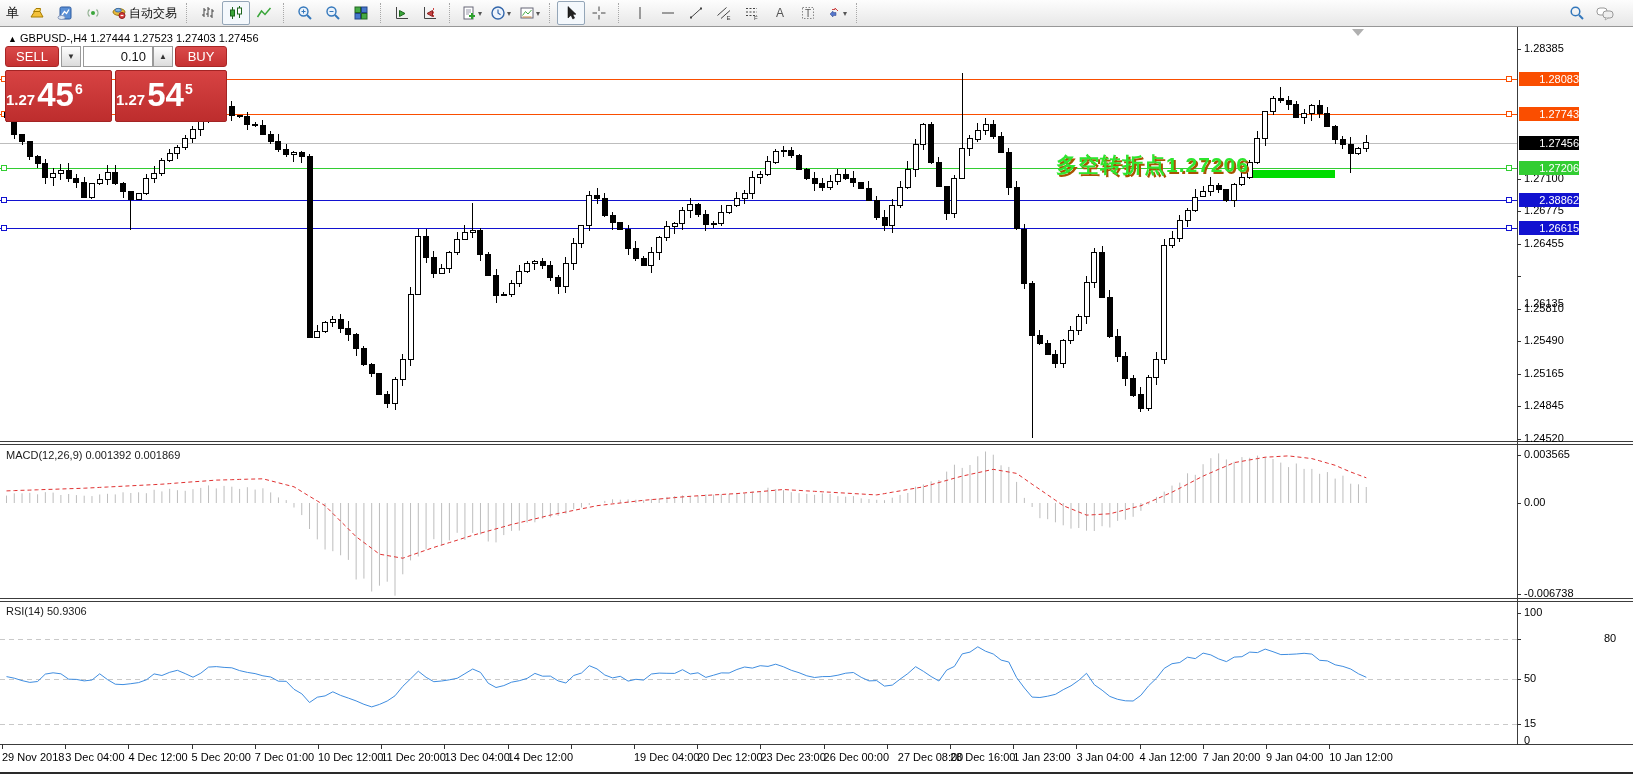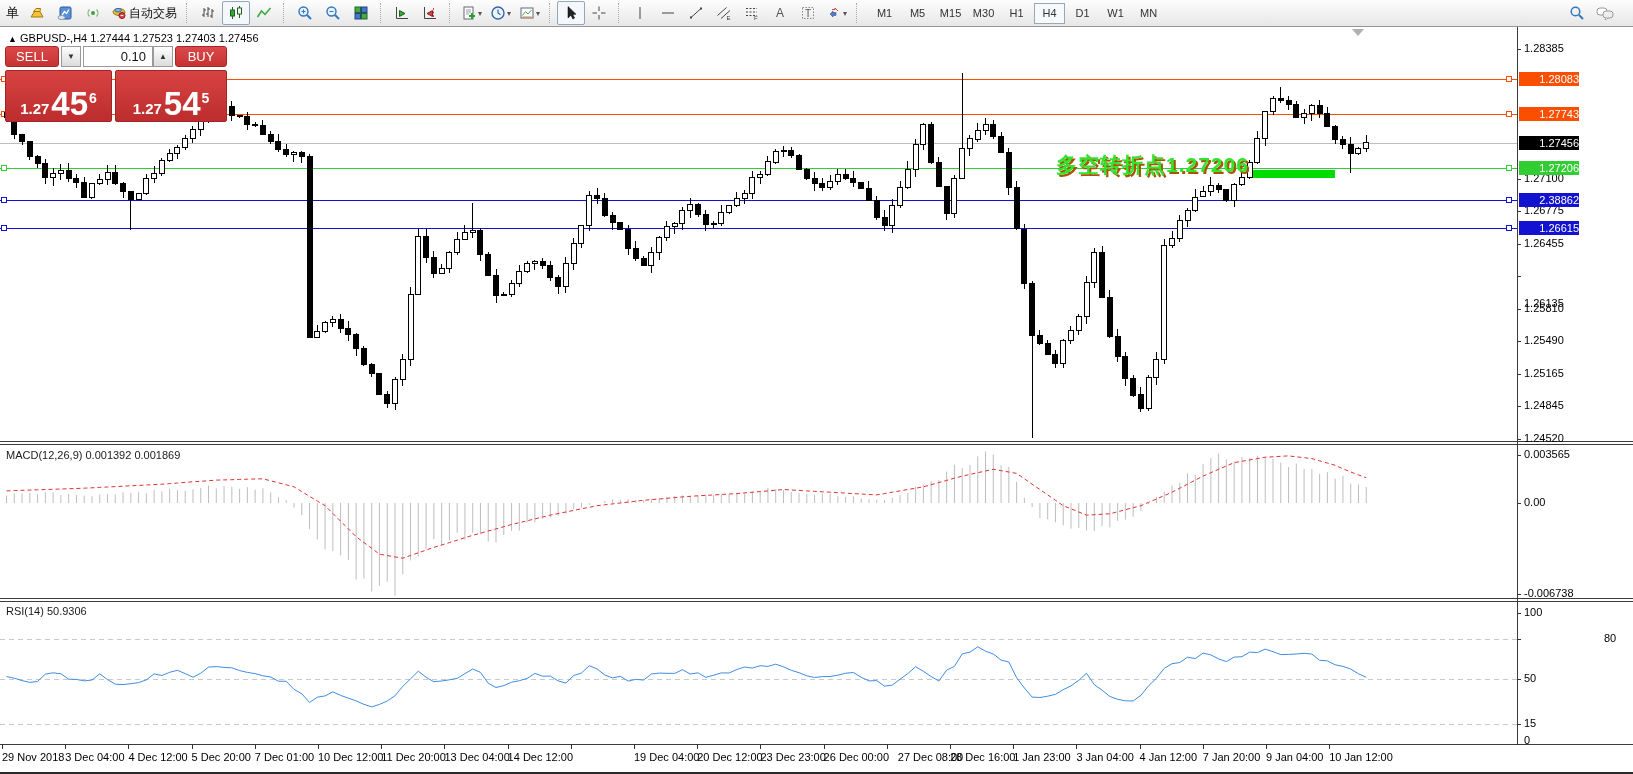--- a/index.html
+++ b/index.html
@@ -45,21 +45,21 @@
   
   .oc{position:absolute;left:5px;top:46px;width:222px;height:60px;z-index:7}
   .oc-btn{position:absolute;height:21px;background:linear-gradient(#da4a4a,#c63232);border:1px solid #a82626;
     border-radius:3px;color:#fff;font:13px/20px "Liberation Sans",sans-serif;text-align:center;box-sizing:border-box}
   .oc-spin{position:absolute;top:0;width:20px;height:21px;background:linear-gradient(#fefefe,#dcdcdc);
     border:1px solid #9a9a9a;box-sizing:border-box;color:#333;font-size:8px;line-height:19px;text-align:center}
   .oc-vol{position:absolute;left:78px;top:0;width:70px;height:21px;background:#fff;border:1px solid #9a9a9a;
     box-sizing:border-box;font:13px/19px "Liberation Sans",sans-serif;color:#111;text-align:right;padding-right:6px}
   .oc-price{position:absolute;top:24px;height:52px;background:linear-gradient(#d74343,#bd2d2d);
     border:1px solid #a32424;border-radius:2px;color:#fff;box-sizing:border-box;
-    display:flex;align-items:flex-end;justify-content:center;padding-bottom:1px}
+    display:flex;align-items:flex-end;justify-content:flex-start;padding-bottom:10px}
   .oc-small{font:bold 15px "Liberation Sans",sans-serif;margin:0 2px 3px 0}
   .oc-big{font:bold 33px/33px "Liberation Sans",sans-serif}
   .oc-sup{font:bold 14px "Liberation Sans",sans-serif;margin:2px 0 14px 1px}
 </style>
 </head>
 <body>
 
 <div class="toolbar">
   <span class="tb-text">单</span>
 
@@ -239,31 +239,20 @@
   <div class="tbtn wide">
     <svg width="16" height="16" viewBox="0 0 16 16">
       <path d="M4 9 L7 12 L7 10.5 L10 10.5 L10 7.5 L7 7.5 L7 6 Z" fill="#5577cc" stroke="#334488" stroke-width=".5"></path>
       <path d="M12 6 L9 3 L9 4.5 L6 4.5" fill="none" stroke="#cc4444"></path>
     </svg>
     <span class="caret">▾</span>
   </div>
 
   <div class="tb-sep"></div>
 
-  <div class="tf-group" id="tfGroup">
-      <div class="tf-btn">M1</div>
-      <div class="tf-btn">M5</div>
-      <div class="tf-btn">M15</div>
-      <div class="tf-btn">M30</div>
-      <div class="tf-btn">H1</div>
-      <div class="tf-btn pressed">H4</div>
-      <div class="tf-btn">D1</div>
-      <div class="tf-btn">W1</div>
-      <div class="tf-btn">MN</div>
-    </div>
 
   <div class="tb-right">
     <div class="tbtn">
       <svg width="16" height="16" viewBox="0 0 16 16">
         <circle cx="6.5" cy="6.5" r="4.3" fill="none" stroke="#3377bb" stroke-width="1.5"></circle>
         <line x1="10" y1="10" x2="14" y2="14" stroke="#3377bb" stroke-width="2"></line>
       </svg>
     </div>
     <div class="tbtn">
       <svg width="18" height="16" viewBox="0 0 18 16">

